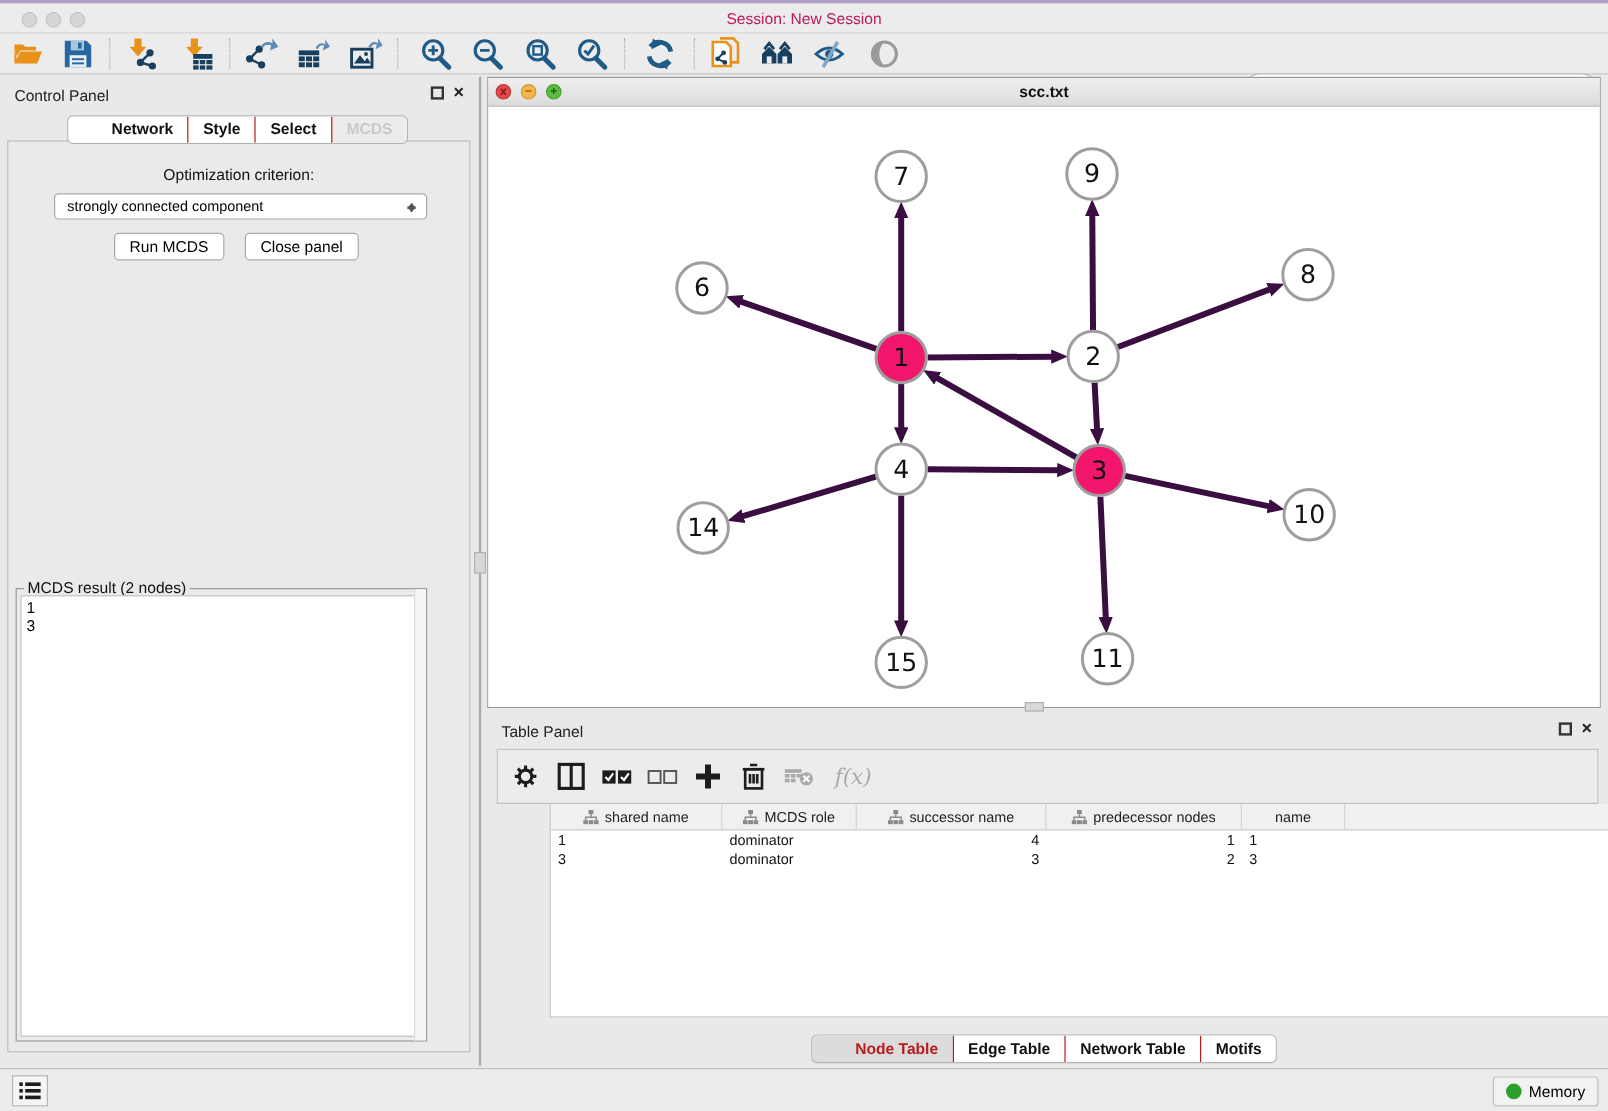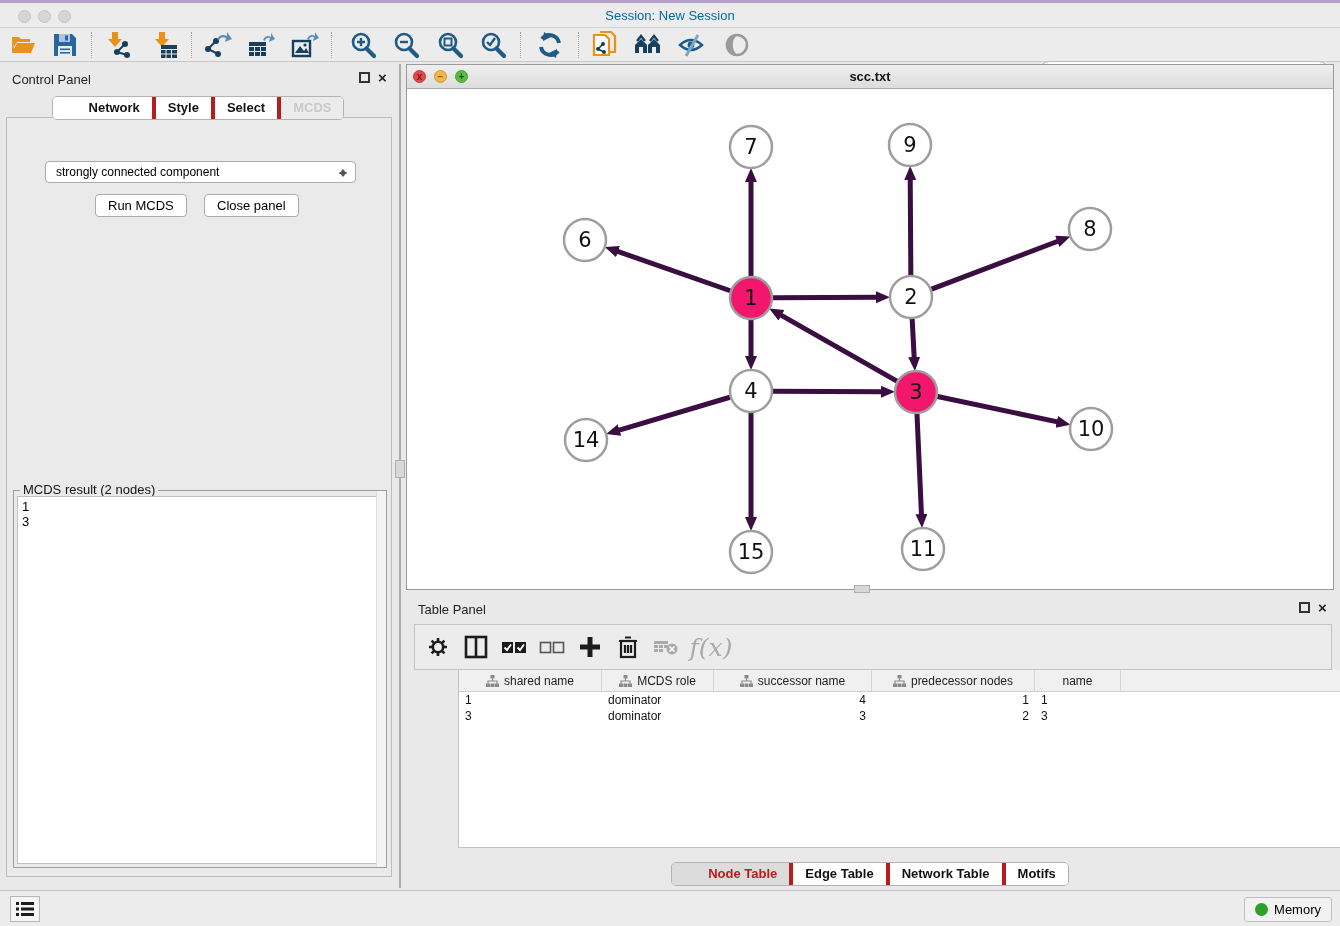--- a/index.html
+++ b/index.html
@@ -3,47 +3,47 @@
 <meta charset="utf-8">
 <style>
   * { margin:0; padding:0; box-sizing:border-box; }
   html,body { width:1340px; height:926px; font-family:"Liberation Sans", sans-serif; background:#e9e9e9; overflow:hidden; }
   #app { position:relative; width:1340px; height:926px; background:#e9e9e9; }
 
   
   .mac-top-edge { position:absolute; left:0; top:0; width:1340px; height:3px; background:#b49fc8; }
   .titlebar { position:absolute; left:0; top:3px; width:1340px; height:25px; background:#ececec; border-bottom:1px solid #d2d2d2; }
   .traffic { position:absolute; top:7px; width:13px; height:13px; border-radius:50%; background:#d6d6d6; border:1px solid #c4c4c4; }
-  .titlebar-title { position:absolute; width:100%; text-align:center; top:5px; font-size:13px; color:#0369a1; }
+  .titlebar-title { position:absolute; width:100%; text-align:center; top:5px; font-size:13px; color:#be185d; }
 
   
   .toolbar { position:absolute; left:0; top:28px; width:1340px; height:34px; background:#ececec; border-bottom:1px solid #c8c8c8; }
   .tb-icon { position:absolute; top:2px; width:30px; height:30px; display:flex; align-items:center; justify-content:center; cursor:pointer; }
   .tb-sep { position:absolute; top:4px; width:1px; height:26px; border-left:1px dotted #a8a8a8; }
   .searchbox { position:absolute; left:1038px; top:33px; width:292px; height:23px; background:#ffffff; border:1px solid #b9b9b9; border-radius:12px; display:flex; align-items:center; padding-left:6px; }
   .searchbox input { border:none; outline:none; flex:1; font-size:12px; background:transparent; }
 
   
   .cp-header { position:absolute; left:0; top:64px; width:396px; height:28px; }
   .cp-title { position:absolute; left:12px; top:8px; font-size:13px; color:#222; }
   .panel-float { width:11px; height:11px; border:2px solid #333; display:inline-block; cursor:pointer; }
   .panel-close { font-size:15px; font-weight:bold; color:#222; cursor:pointer; line-height:11px; }
   .cp-content { position:absolute; left:6px; top:117px; width:386px; height:760px; border:1px solid #bdbdbd; background:#eaeaea; }
   .cp-tabs { position:absolute; left:0; top:96px; width:396px; height:22px; text-align:center; z-index:3; }
   .tabgroup { display:inline-flex; border:1px solid #b3b3b3; border-radius:5px; overflow:hidden; background:#fff; }
-  .tabgroup .tab { padding:3px 12px 4px 12px; font-size:13px; font-weight:bold; color:#111; background:#fff; border-left:4px solid #b91c1c; cursor:pointer; white-space:nowrap; }
+  .tabgroup .tab { padding:3px 12px 4px 12px; font-size:13px; font-weight:bold; color:#111; background:#fff; border-left:1px solid #b91c1c; cursor:pointer; white-space:nowrap; }
   .tabgroup .tab:first-child { border-left:none;padding-left:36px; }
   .tabgroup .tab.disabled-active { background:#ececec; color:#c9c9c9; }
   .opt-label { position:absolute; left:0; top:20px; width:100%; text-align:center; font-size:13px; color:#111; }
   .criterion { position:absolute; left:38px; top:43px; width:311px; height:22px; background:#ffffff; border:1px solid #ababab; border-radius:4px; font-size:12px; line-height:20px; padding-left:10px; cursor:pointer; }
   .criterion .arrows { position:absolute; right:7px; top:3px; width:9px; height:16px; }
   .criterion .arrows:before { content:""; position:absolute; top:0; left:0; border:4px solid transparent; border-bottom:5px solid #555; }
   .criterion .arrows:after { content:""; position:absolute; bottom:0; left:0; border:4px solid transparent; border-top:5px solid #555; }
   .cp-btn { position:absolute; top:76px; height:23px; background:#ffffff; border:1px solid #ababab; border-radius:4px; font-size:13px; font-family:"Liberation Sans",sans-serif; cursor:pointer; padding:0 12px; }
-  .result-group { position:absolute; left:6px; top:372px; width:374px; height:378px; border:1px solid #9d9d9d; background:#eaeaea; }
+  .result-group { position:absolute; left:6px; top:372px; width:343px; height:378px; border:1px solid #9d9d9d; background:#eaeaea; }
   .result-legend { position:absolute; left:6px; top:-9px; background:#eaeaea; padding:0 3px; font-size:13px; color:#111; }
   .result-text { position:absolute; left:3px; top:5px; right:3px; bottom:3px; background:#ffffff; border:1px solid #c0c0c0; font-size:13px; padding:2px 4px; white-space:pre; overflow:hidden; cursor:text; }
   .result-scroll { position:absolute; right:0; top:0; bottom:0; width:10px; background:#f4f4f4; border-left:1px solid #ddd; }
   .v-splitter { position:absolute; left:399px; top:64px; width:2px; height:824px; background:#ababab; }
   .v-handle { position:absolute; left:395px; top:460px; width:10px; height:18px; background:#d8d8d8; border:1px solid #b0b0b0; cursor:col-resize; }
 
   
   .netwin { position:absolute; left:406px; top:64px; width:928px; height:526px; border:1px solid #9a9a9a; background:#ffffff; }
   .netwin-titlebar { position:absolute; left:0; top:0; width:100%; height:24px; background:linear-gradient(#efefef,#dcdcdc); border-bottom:1px solid #ababab; }
   .netwin-title { position:absolute; width:100%; text-align:center; top:4px; font-size:13px; color:#111;font-weight:bold; }
@@ -52,21 +52,21 @@
   .tl.yellow { left:27px; background:#f3b648; border:1px solid #d29a32; color:#8a5d0d; }
   .tl.green { left:48px; background:#5fba45; border:1px solid #46a02f; color:#1d5c10; }
   .net-canvas { position:absolute; left:0; top:24px; width:926px; height:500px; background:#ffffff; }
   .h-handle { position:absolute; left:447px; bottom:-4px; width:16px; height:8px; background:#d8d8d8; border:1px solid #b0b0b0; cursor:row-resize; z-index:5; }
 
   
   .tp-header { position:absolute; left:406px; top:596px; width:928px; height:26px; }
   .tp-title { position:absolute; left:12px; top:6px; font-size:13px; color:#222; }
   .tp-toolbar { position:absolute; left:414px; top:624px; width:918px; height:46px; background:#ececec; border:1px solid #c3c3c3; display:flex; align-items:center; padding-left:10px; }
   .tp-toolbar .ticon { width:26px; height:26px; margin-right:12px; display:flex; align-items:center; justify-content:center; cursor:pointer; }
-  .fx { font-family:"DejaVu Serif", serif; font-style:italic; font-size:25px; color:#aaa; }
+  .fx { font-family:"DejaVu Serif", serif; font-style:italic; font-size:18px; color:#aaa; }
   .tp-table { position:absolute; left:414px; top:670px; width:918px; height:178px; background:#ffffff; border:1px solid #c3c3c3; border-top:none; overflow:hidden;margin-left:44px; }
   .thead { display:flex; height:22px; background:#f0f0f0; border-bottom:1px solid #cfcfcf; }
   .th { display:flex; align-items:center; justify-content:center; gap:5px; font-size:12px; color:#222; border-right:1px solid #d5d5d5; cursor:pointer; }
   .trow { display:flex; height:16px; font-size:12px; color:#111; cursor:default; }
   .td { padding:1px 6px 0 6px; overflow:hidden; white-space:nowrap; }
   .td.r { text-align:right; }
   .tp-tabsbar { position:absolute; left:406px; top:858px; width:928px; height:32px; display:flex; align-items:center; justify-content:center; }
   .tp-tabsbar .tab.selected { background:#dcdcdc; color:#b91c1c; }
 
   
@@ -250,20 +250,21 @@
   <div class="cp-tabs">
     <span class="tabgroup">
       <span class="tab">Network</span>
       <span class="tab">Style</span>
       <span class="tab">Select</span>
       <span class="tab disabled-active">MCDS</span>
     </span>
   </div>
 
   <div class="cp-content">
+    <div class="opt-label">Optimization criterion:</div>
     <div class="criterion">
       <span>strongly connected component</span>
       <span class="arrows"></span>
     </div>
     <button class="cp-btn" style="left:88px">Run MCDS</button>
     <button class="cp-btn" style="left:197px">Close panel</button>
     <div class="result-group">
       <span class="result-legend">MCDS result (2 nodes)</span>
       <div class="result-text" id="result-text">1
 3</div>

